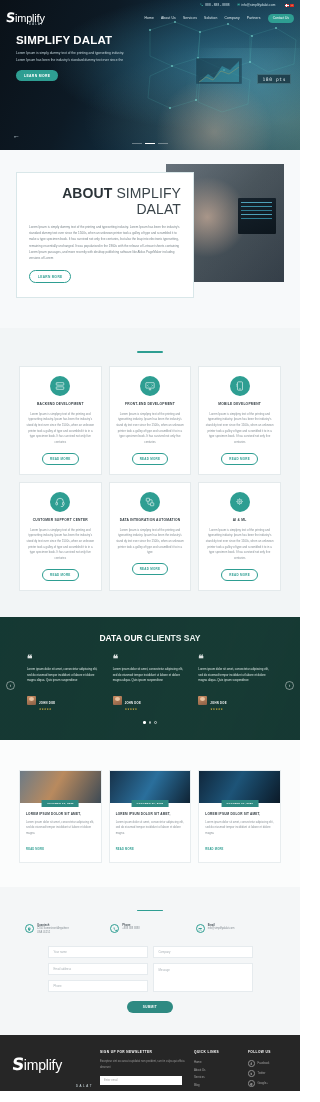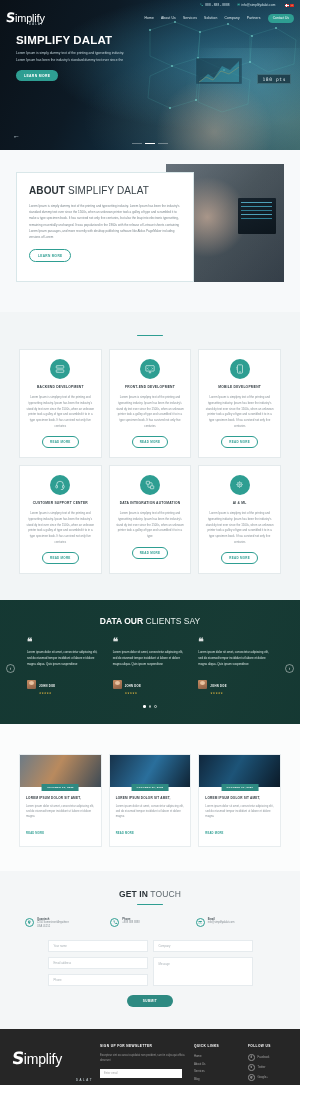--- a/index.html
+++ b/index.html
@@ -126,21 +126,21 @@
       linear-gradient(135deg, #6b7b86 0%, #46565f 45%, #2b3a46 100%);
   }
   .about-photo .scr {
     position: absolute; right: 8px; top: 34px; width: 38px; height: 36px;
     background: linear-gradient(160deg,#16222c,#0d161d); border-radius: 1px;
   }
   .about-photo .scr:after {
     content:""; position:absolute; left:3px; top:4px; right:4px; height:1px;
     background:#4ea0b8; box-shadow:0 4px 0 #3b8fa6, 0 8px 0 #2f7c92, 0 12px 0 #4ea0b8, 0 16px 0 #2f7c92;
   }
-  .about-title { font-size: 10px; letter-spacing: .1px; color: #2b3338; }
+  .about-title { font-size: 14px; letter-spacing: .1px; color: #2b3338; text-align: right; }
   .about-title b { font-weight: 700; }
   .about-title span { font-weight: 400; color: #3a444a; }
   .about-body {
     margin-top: 7px; font-size: 3.05px; line-height: 2.05; color: #7b868c;
   }
   .btn-outline {
     display: inline-block; margin-top: 9px;
     border: .5px solid #2e9e92; color: #2e9e92; background: transparent;
     font-size: 3.2px; font-weight: 700; letter-spacing: .3px;
     padding: 3.5px 8px; border-radius: 8px; cursor: pointer;
@@ -187,21 +187,21 @@
   
   .testi {
     position: relative; padding: 16px 0 16px;
     background:
       linear-gradient(rgba(20,56,50,.92), rgba(20,56,50,.92)),
       linear-gradient(110deg, #1e3b3a 0%, #2a4a45 40%, #3a5b52 70%, #223f3c 100%);
     overflow: hidden;
   }
   .testi-title { text-align: center; font-size: 8.5px; color: #fff; }
   .testi-title b { font-weight: 700; }
-  .testi-title span { font-weight: 400; color: #e6efec; }
+  .testi-title span { font-weight: 700; color: #e6efec; }
   .testi-row {
     display: grid; grid-template-columns: repeat(3,1fr); gap: 11px;
     width: 246px; margin: 13px auto 0;
   }
   .testi-q { font-size: 10px; color: rgba(255,255,255,.85); line-height: .6; font-weight: 700; font-family: "DejaVu Serif", serif; }
   .testi-text {
     margin-top: 5px; font-size: 2.9px; line-height: 1.95; color: #d6e4e0;
   }
   .testi-who { margin-top: 6px; display: flex; align-items: center; gap: 3px; }
   .avatar {
@@ -588,24 +588,20 @@
         <div class="blog-body">
           <div class="blog-title">LOREM IPSUM DOLOR SIT AMET,</div>
           <p class="blog-text">Lorem ipsum dolor sit amet, consectetur adipiscing elit, sed do eiusmod tempor incididunt ut labore et dolore magna</p>
           <span class="blog-more">READ MORE</span>
         </div>
       </article>
     </div>
   </section>
 
   <section class="contact">
-    <div class="sec-title">
-      <b>GET IN</b>
-      <span>TOUCH</span>
-    </div>
     <div class="sec-rule"></div>
 
     <div class="contact-info">
       <div class="ci">
         <span class="ci-ic">
           <svg viewBox="0 0 24 24">
               <path d="M12 2a7 7 0 00-7 7c0 5 7 13 7 13s7-8 7-13a7 7 0 00-7-7zm0 9.5A2.5 2.5 0 1112 6.5a2.5 2.5 0 010 5z"></path>
             </svg>
         </span>
         <span>

